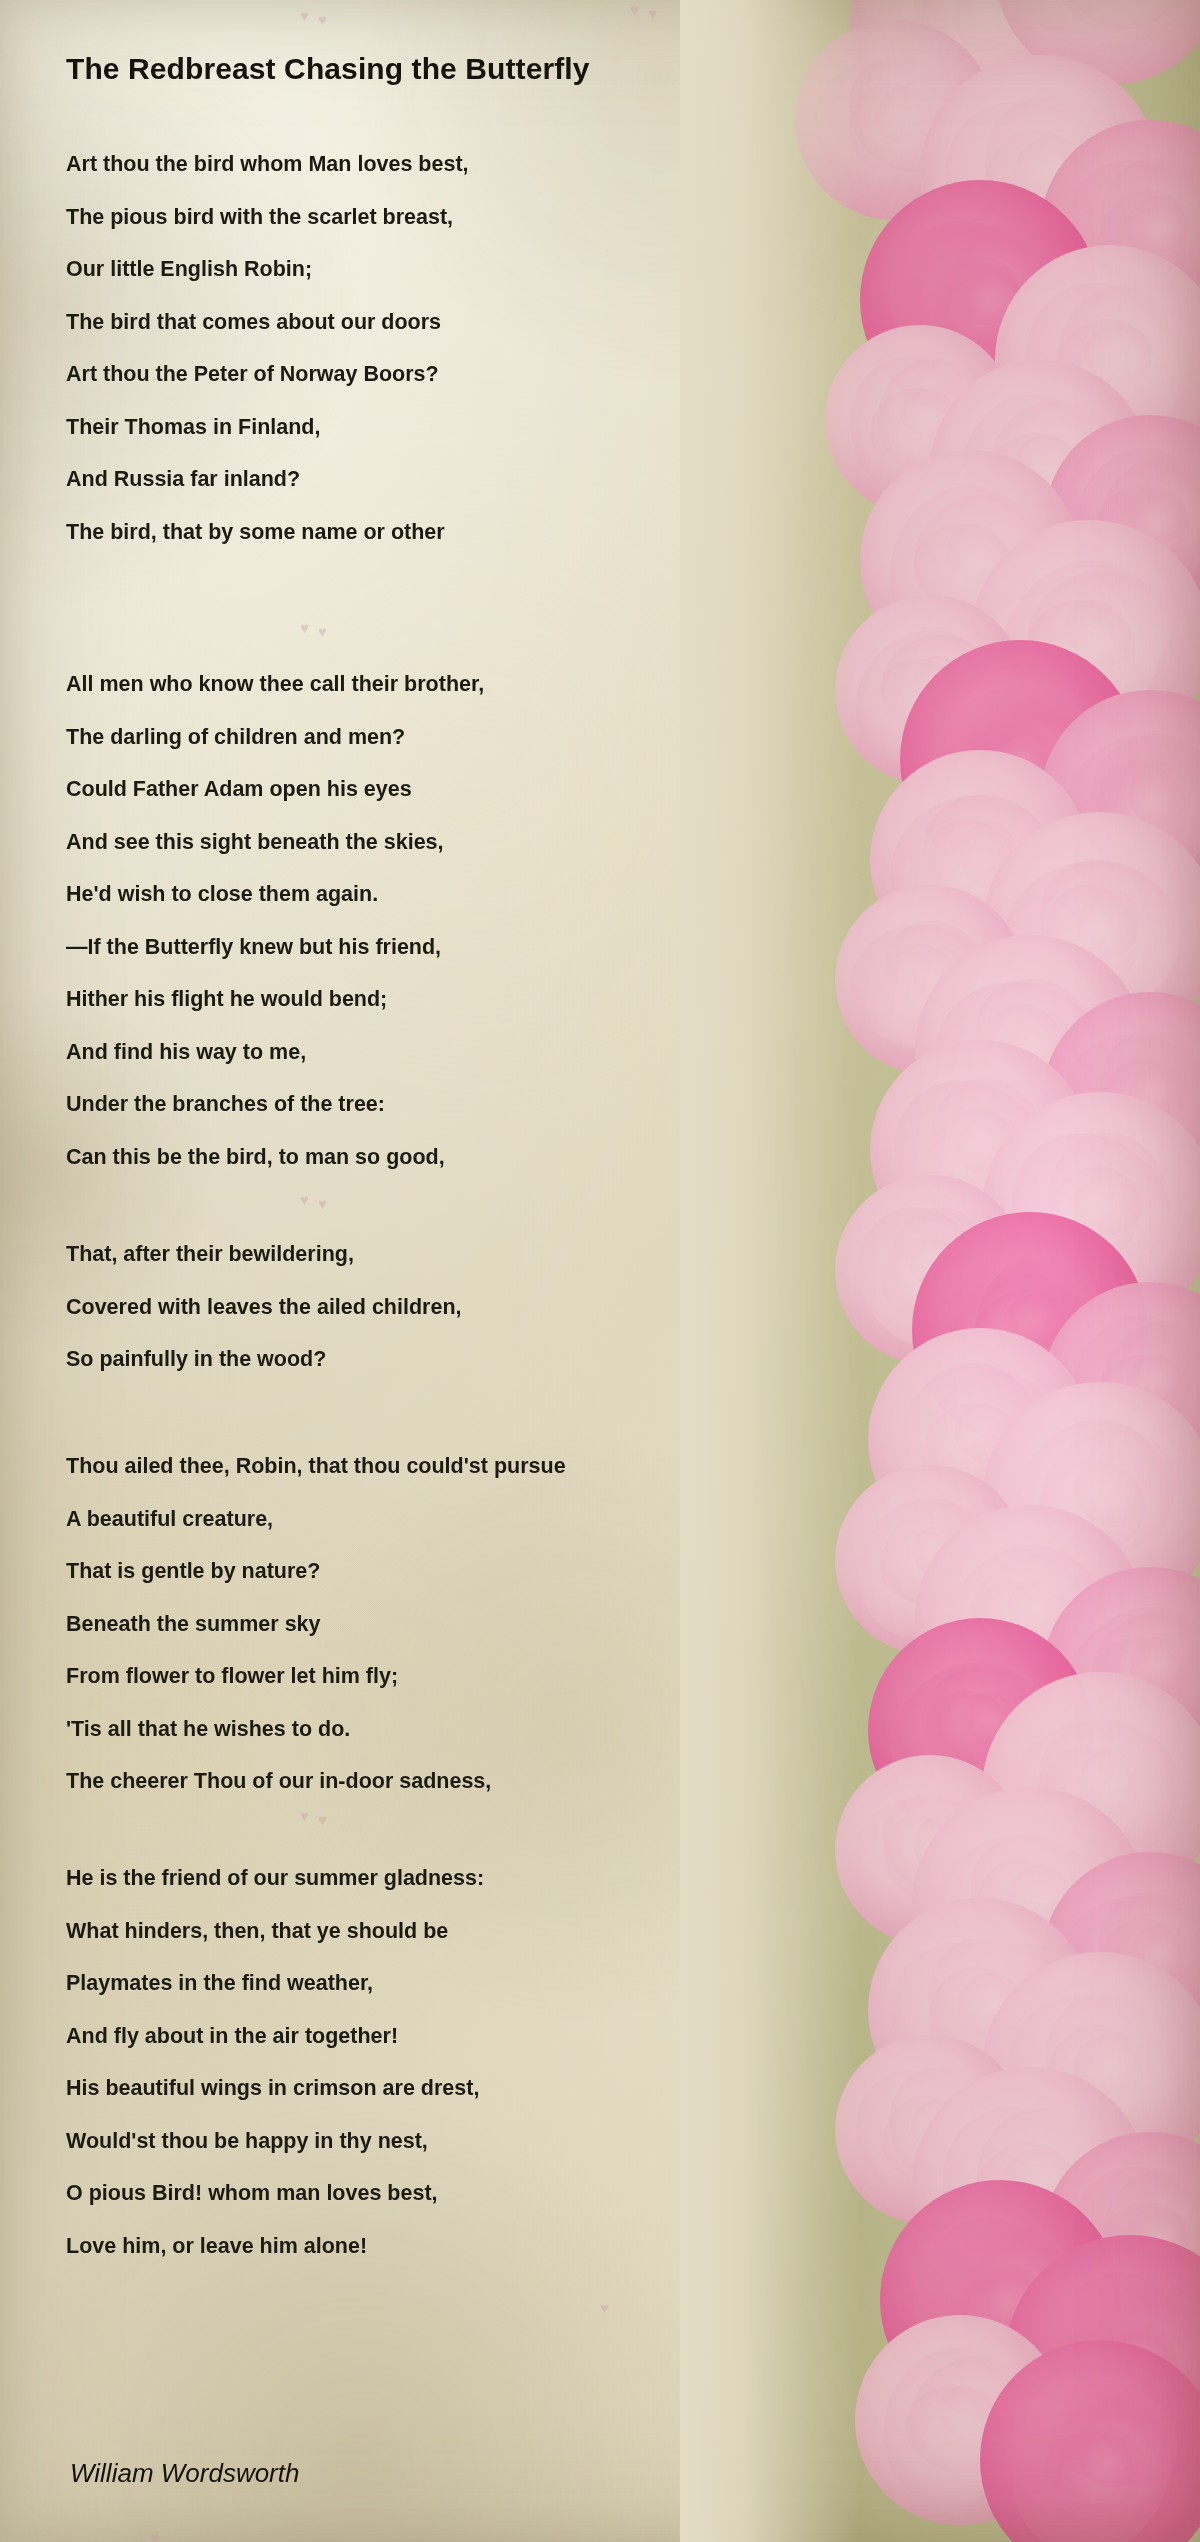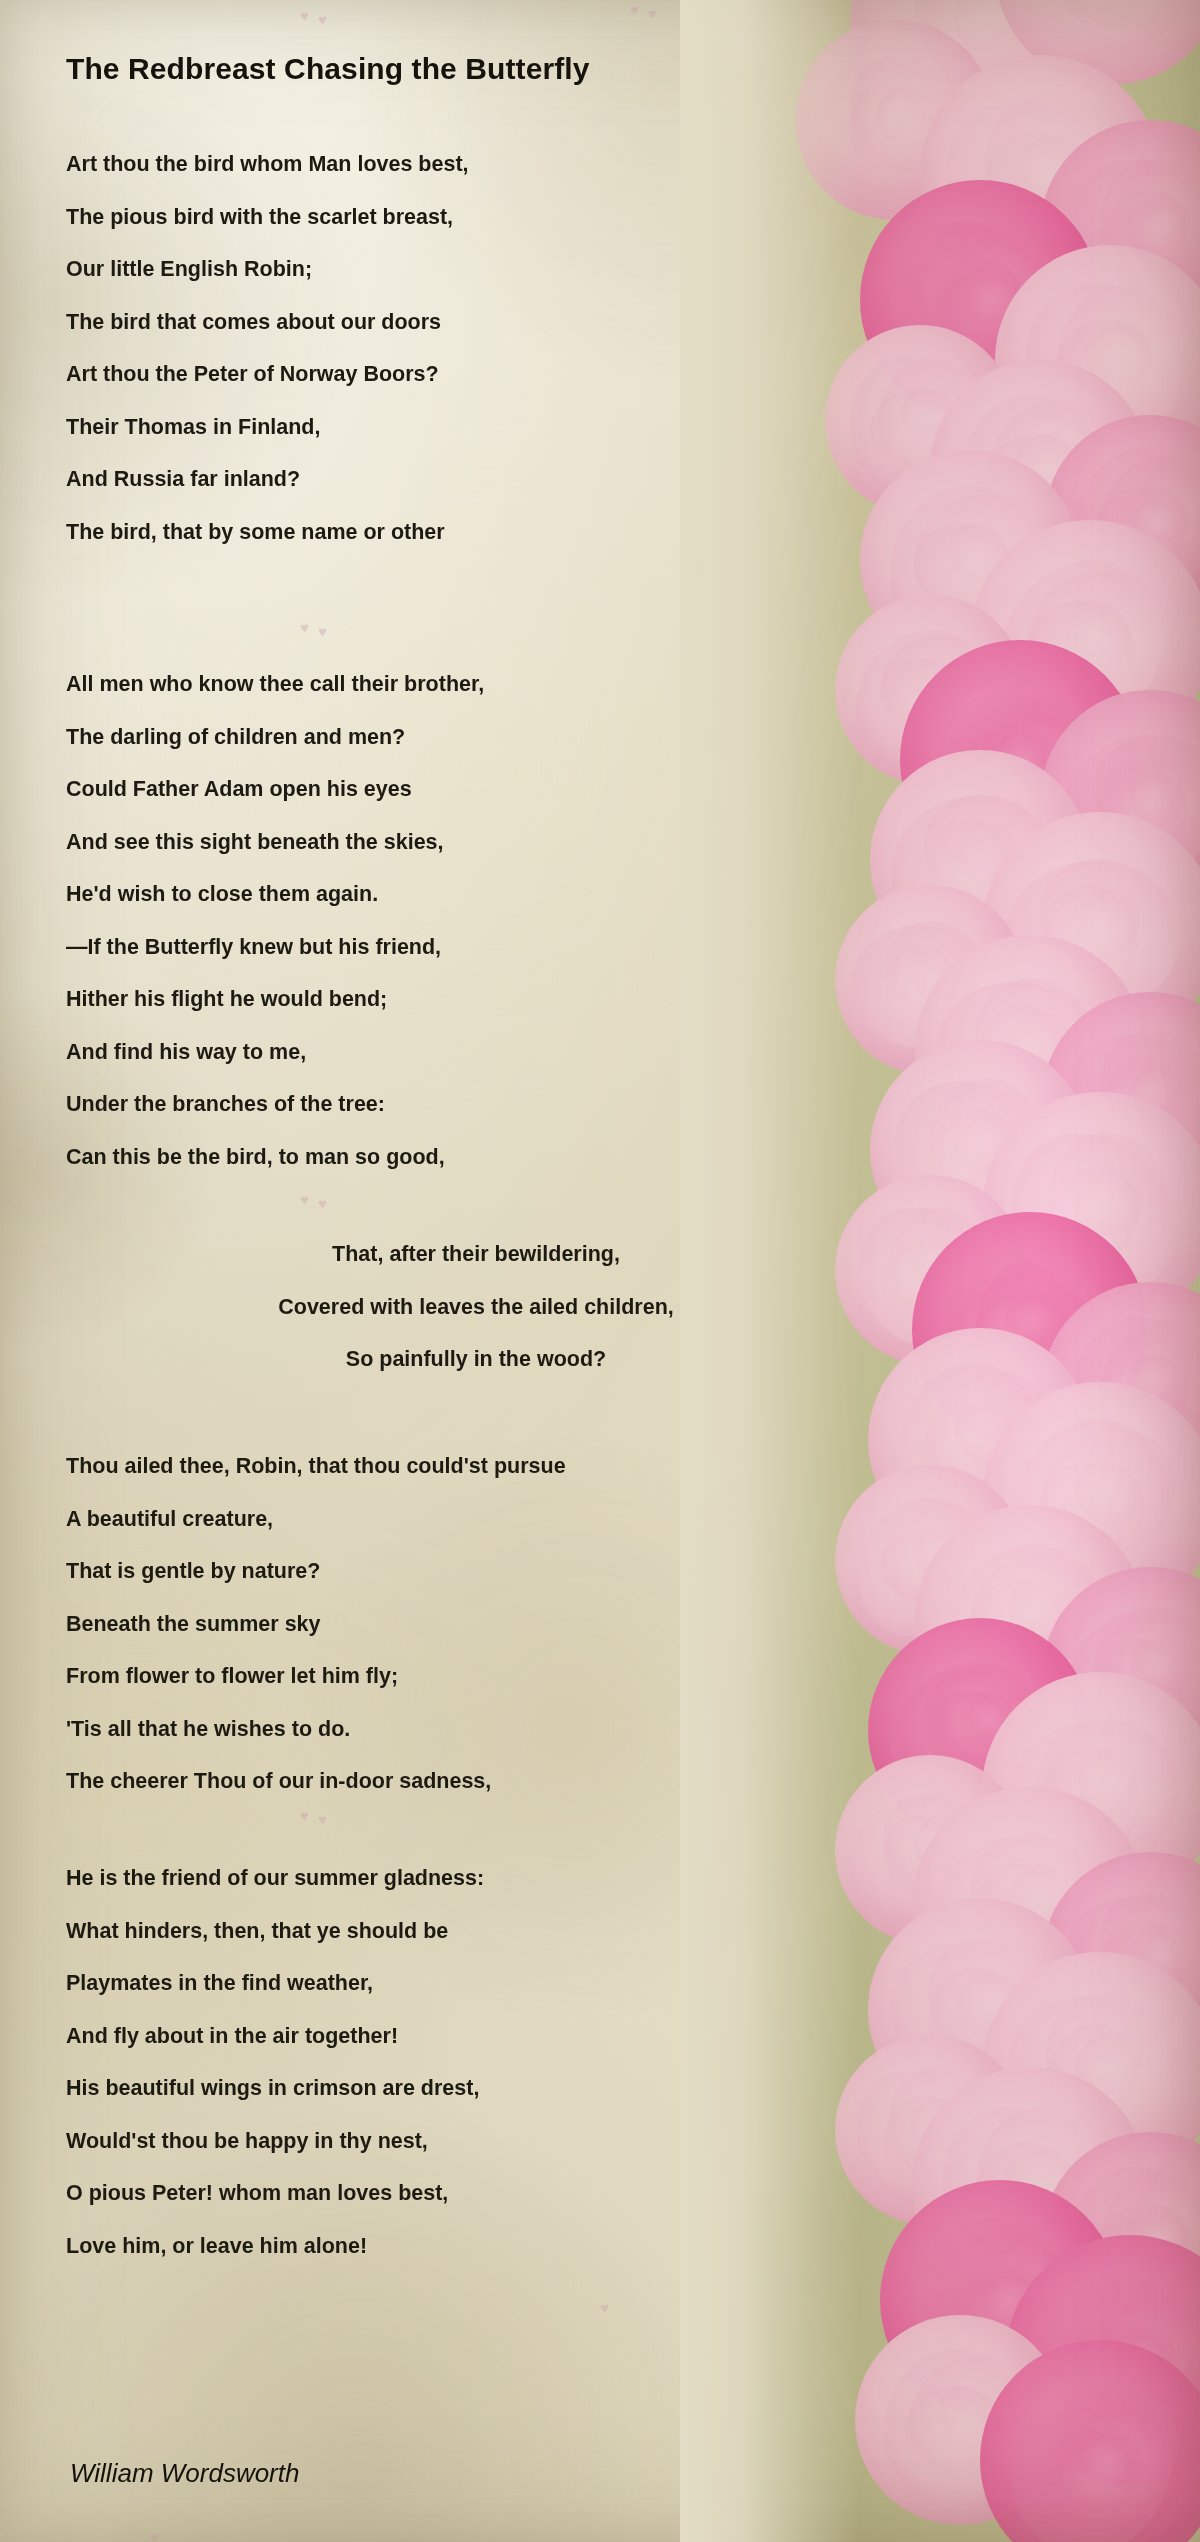--- a/index.html
+++ b/index.html
@@ -130,21 +130,21 @@
     position: absolute;
     left: 70px;
     top: 2458px;
     font-size: 26px;
     font-style: italic;
     font-weight: normal;
     color: #15120c;
   }
   .s1 { top: 138px; }
   .s2 { top: 658px; }
-  .s3 { top: 1228px; text-align: center; }
+  .s3 { top: 1228px; }
   .s4 { top: 1440px; }
   .s5 { top: 1852px; }
 </style>
 </head>
 <body>
 
 <div class="page">
 
   <div class="floral">
     <div id="roses">
@@ -473,19 +473,19 @@
         <div class="line">'Tis all that he wishes to do.</div>
         <div class="line">The cheerer Thou of our in-door sadness,</div>
       </div>
     <div class="stanza s5" id="st4">
         <div class="line">He is the friend of our summer gladness:</div>
         <div class="line">What hinders, then, that ye should be</div>
         <div class="line">Playmates in the find weather,</div>
         <div class="line">And fly about in the air together!</div>
         <div class="line">His beautiful wings in crimson are drest,</div>
         <div class="line">Would'st thou be happy in thy nest,</div>
-        <div class="line">O pious Peter! whom man loves best,</div>
+        <div class="line">O pious Bird! whom man loves best,</div>
         <div class="line">Love him, or leave him alone!</div>
       </div>
 
     <div class="author">William Wordsworth</div>
   </div>
 </div>
 
 </body></html>

